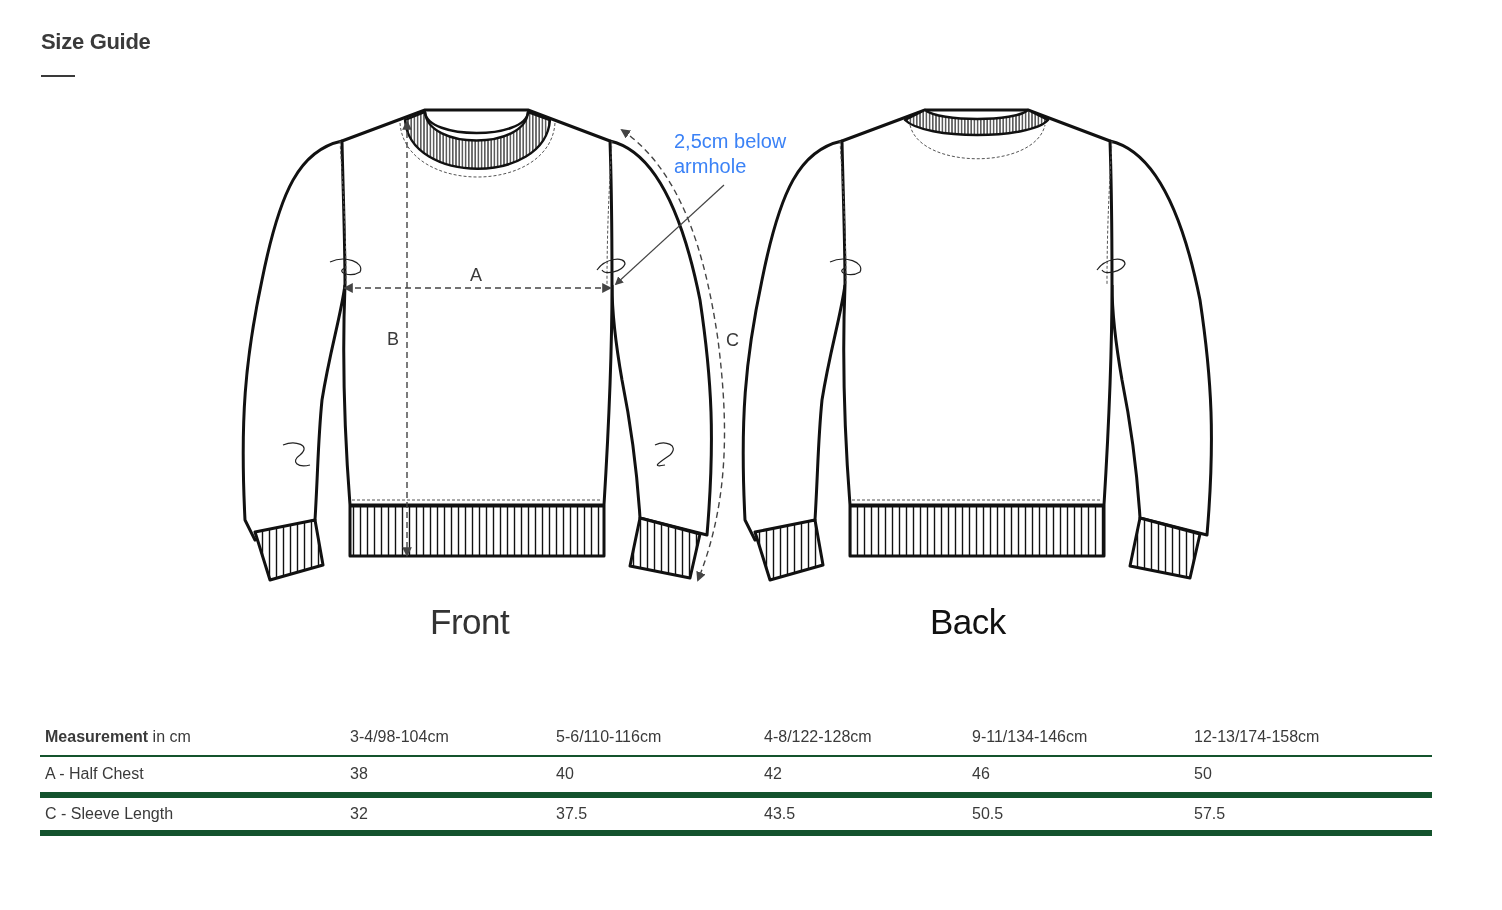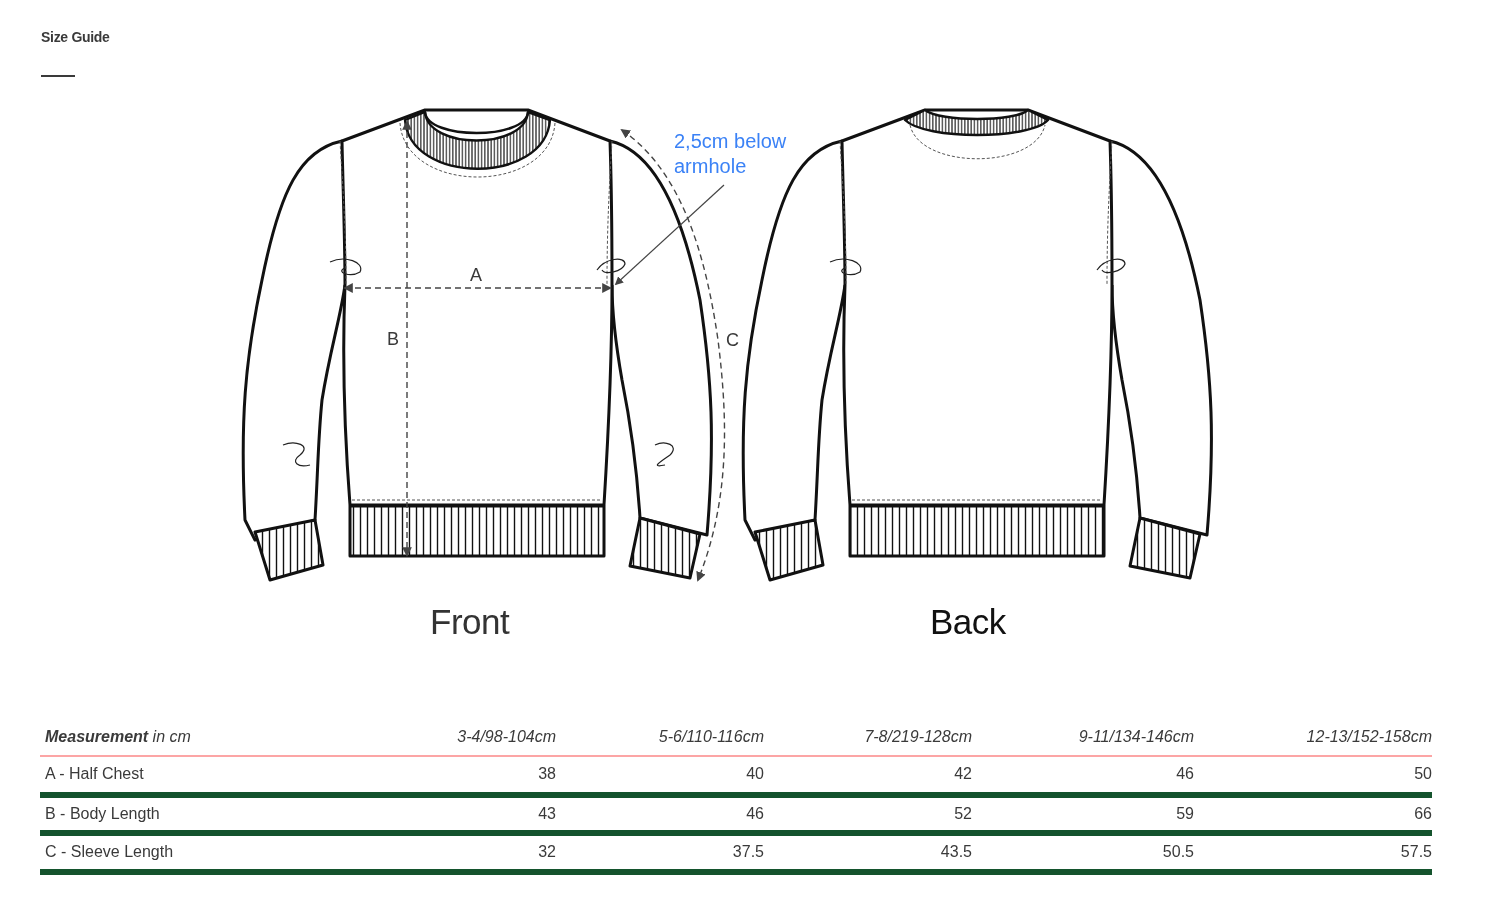--- a/index.html
+++ b/index.html
@@ -1,33 +1,33 @@
 <!DOCTYPE html>
 <html><head>
 <meta charset="utf-8">
 <style>
   * { box-sizing: border-box; margin: 0; padding: 0; }
   html, body { width: 1502px; height: 910px; background: #ffffff; overflow: hidden; }
   body { font-family: "Liberation Sans", sans-serif; color: #3a3a3a; position: relative; }
 
-  .title { position: absolute; left: 41px; top: 29px; font-size: 14px; font-weight: 700; color: #3a3a3a; letter-spacing: -0.3px; }
+  .title { position: absolute; left: 41px; top: 29px; font-size: 22px; font-weight: 700; color: #3a3a3a; letter-spacing: -0.3px; }
   .title-rule { position: absolute; left: 41px; top: 75px; width: 34px; height: 2px; background: #3a3a3a; }
 
   .illus { position: absolute; left: 0; top: 0; width: 1502px; height: 700px; }
   .view-label { position: absolute; font-size: 35px; color: #333; font-family: "Liberation Sans", sans-serif; letter-spacing: -0.5px; }
   .label-front { left: 430px; top: 602px; }
   .label-back { left: 930px; top: 602px; color: #111; }
 
   .m-label { position: absolute; font-size: 18px; color: #3a3a3a; }
   .note { position: absolute; left: 674px; top: 129px; font-size: 20px; line-height: 25px; color: #3b82f6; }
 
   table.size { position: absolute; left: 40px; top: 718px; width: 1392px; border-collapse: collapse; font-size: 16px; color: #3a3a3a; }
-  table.size th, table.size td { height: 38.5px; text-align: right; font-weight: 400; }
+  table.size th, table.size td { height: 38.5px; text-align: left; font-weight: 400; }
   table.size th { height: 38px; }
-  table.size thead tr { border-bottom: 2px solid #fca5a5; font-style: italic; }
+  table.size thead tr { border-bottom: 2px solid #14532d; }
   table.size tbody tr { border-bottom: 6px solid #14532d; margin-left: 32px; }
   table.size .first { text-align: left; padding-left: 5px; width: 310px; }
   table.size .c1 { width: 206px; }
   table.size .c2 { width: 208px; }
   table.size .c3 { width: 208px; }
   table.size .c4 { width: 222px; }
   table.size .bold { font-weight: 700; }
 </style>
 </head>
 <body>
@@ -119,41 +119,33 @@
 
 <div class="view-label label-front">Front</div>
 <div class="view-label label-back">Back</div>
 
 <table class="size">
   <thead>
     <tr>
       <th class="first"><span class="bold">Measurement</span><span> in cm</span></th>
       <th class="c1">3-4/98-104cm</th>
       <th class="c2">5-6/110-116cm</th>
-      <th class="c3">7-8/219-128cm</th>
+      <th class="c3">4-8/122-128cm</th>
       <th class="c4">9-11/134-146cm</th>
-      <th>12-13/152-158cm</th>
+      <th>12-13/174-158cm</th>
     </tr>
   </thead>
   <tbody>
     <tr>
       <td class="first">A - Half Chest</td>
       <td>38</td>
       <td>40</td>
       <td>42</td>
       <td>46</td>
       <td>50</td>
-    </tr>
-    <tr>
-      <td class="first">B - Body Length</td>
-      <td>43</td>
-      <td>46</td>
-      <td>52</td>
-      <td>59</td>
-      <td>66</td>
     </tr>
     <tr>
       <td class="first">C - Sleeve Length</td>
       <td>32</td>
       <td>37.5</td>
       <td>43.5</td>
       <td>50.5</td>
       <td>57.5</td>
     </tr>
   </tbody>

